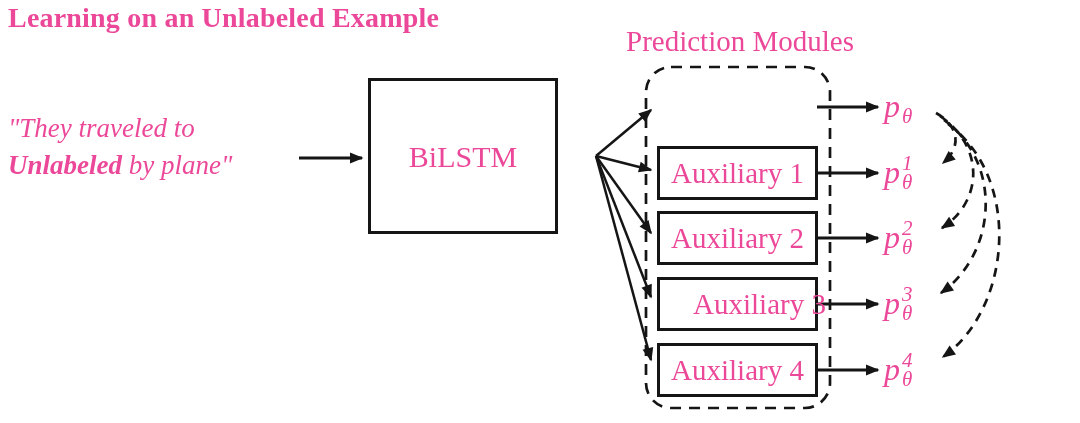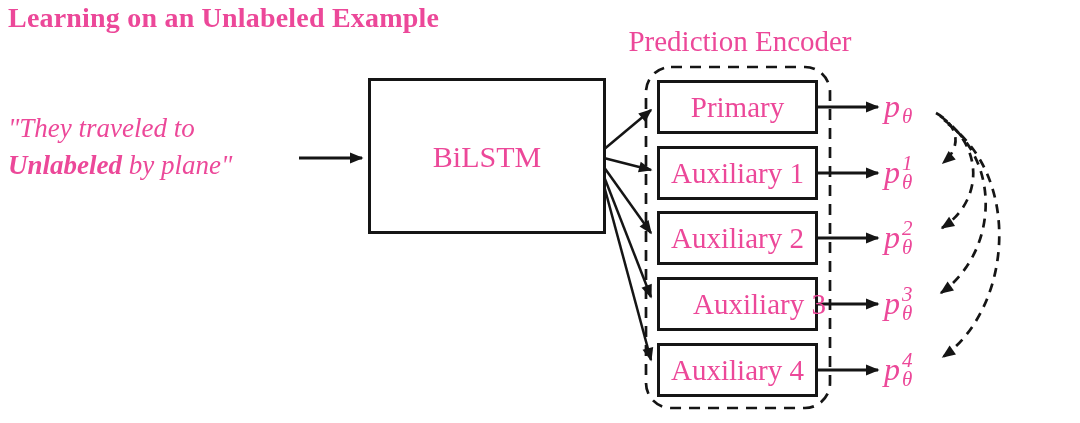--- a/index.html
+++ b/index.html
@@ -21,21 +21,21 @@
   }
   .input-text {
     left: 8px; top: 110px;
     font-size: 27px; font-style: italic;
     line-height: 37px;
     white-space: nowrap;
   }
   .input-text .bold { font-weight: bold; }
   .encoder-box {
     left: 368px; top: 78px;
-    width: 238px; height: 156px;
+    width: 190px; height: 156px;
     border: 3px solid #151515;
     box-sizing: border-box;
     display: flex; flex-direction: column;
     align-items: center; justify-content: center;
     font-size: 30px; line-height: 37px;
     background: #ffffff;
     z-index: 2;
   }
   .pm-label {
     left: 740px; top: 25px;
@@ -122,25 +122,22 @@
 
   <div class="abs input-text">
     <span>"They traveled to</span><br>
     <span class="bold">Unlabeled</span><span> by plane"</span>
   </div>
 
   <div class="abs encoder-box">
     <span>BiLSTM</span>
   </div>
 
-  <div class="abs pm-label">Prediction Encoder</div>
+  <div class="abs pm-label">Prediction Modules</div>
 
-  <div class="abs module-box" style="top:80px;">
-      <span>Primary</span>
-    </div>
   <div class="abs module-box" style="top:146px;">
       <span>Auxiliary 1</span>
     </div>
   <div class="abs module-box" style="top:211px;">
       <span>Auxiliary 2</span>
     </div>
   <div class="abs module-box" style="top:277px;padding-left:44px;">
       <span>Auxiliary 3</span>
     </div>
   <div class="abs module-box" style="top:343px;">

